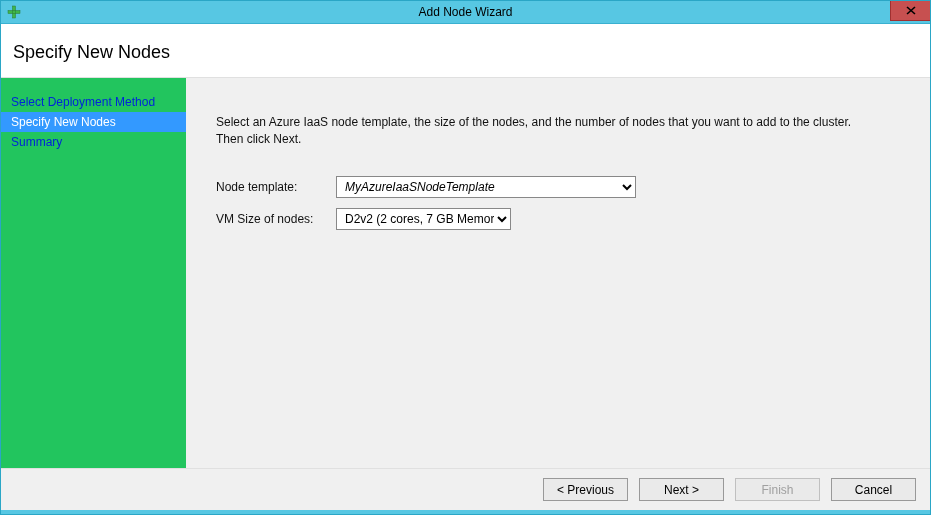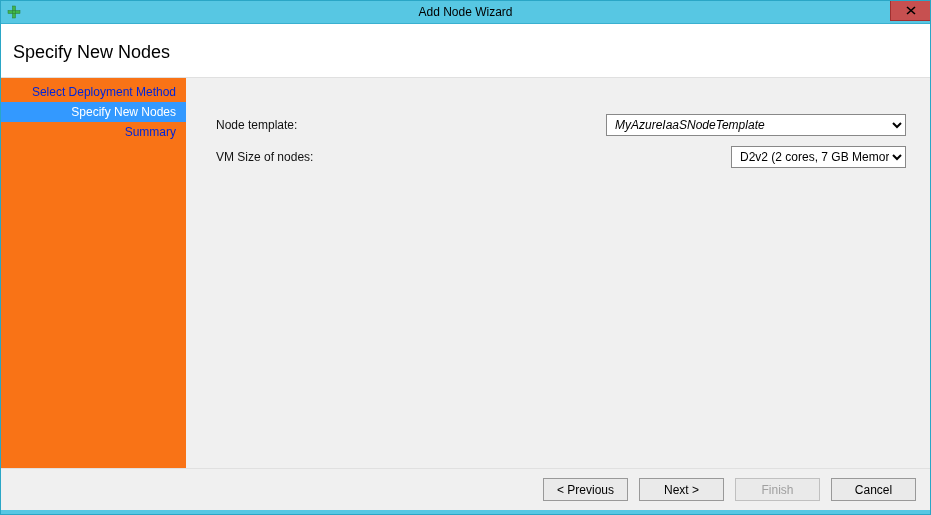--- a/index.html
+++ b/index.html
@@ -51,23 +51,22 @@
   .header-title {
     font-size: 18px; font-weight: 400; color: #000;
   }
   .body-area {
     flex: 1; display: flex;
     background: #f0f0f0;
     border-top: 1px solid #e0e0e0;
   }
   .sidebar {
     width: 185px;
-    padding-top: 4px;
-    background: #f97316;
-    text-align: right;
+    padding-top: 14px;
+    background: #22c55e;
   }
   .side-item {
     display: block;
     padding: 3px 10px;
     font-size: 12px;
     color: #0026d8;
     cursor: pointer;
     text-decoration: none;
   }
   .side-item.active {
@@ -81,21 +80,20 @@
   }
   .instruct {
     font-size: 12px; color: #111;
     line-height: 1.4;
     margin-bottom: 28px;
     max-width: 660px;
   }
   .form-row {
     display: flex; align-items: center;
     margin-bottom: 10px;
-    justify-content: space-between;
   }
   .form-label {
     width: 120px;
     font-size: 12px; color: #111;
   }
   select.template {
     width: 300px; height: 22px;
     background: #fff; border: 1px solid #888;
     font-size: 12px; padding-left: 4px; font-style: italic;
   }
@@ -181,20 +179,21 @@
 
   <div class="body-area">
 
     <div class="sidebar">
       <a class="side-item">Select Deployment Method</a>
       <a class="side-item active">Specify New Nodes</a>
       <a class="side-item">Summary</a>
     </div>
 
     <div class="main">
+      <div class="instruct">Select an Azure IaaS node template, the size of the nodes, and the number of nodes that you want to add to the cluster. Then click Next.</div>
 
       <div class="form-row">
         <div class="form-label">Node template:</div>
         <select class="template">
           <option>MyAzureIaaSNodeTemplate</option>
         </select>
       </div>
 
 
       <div class="form-row">

